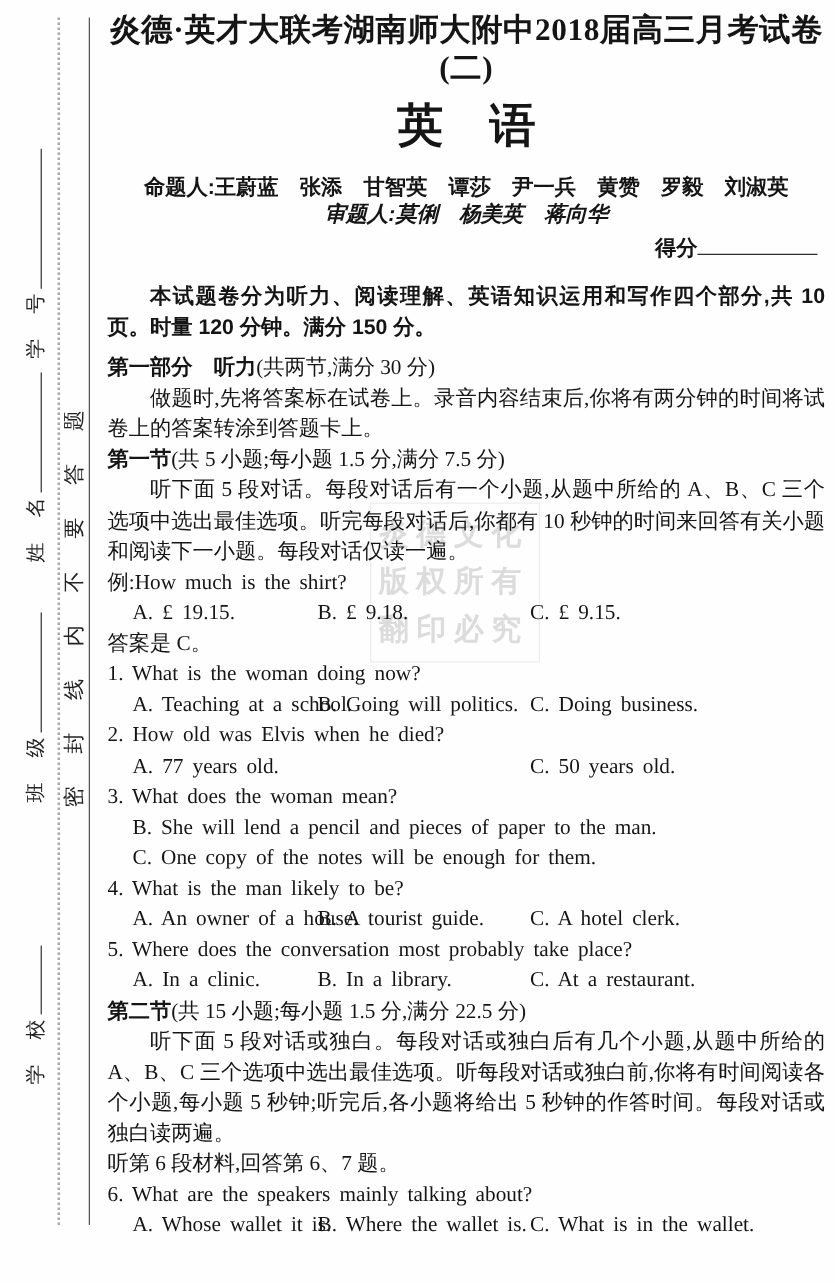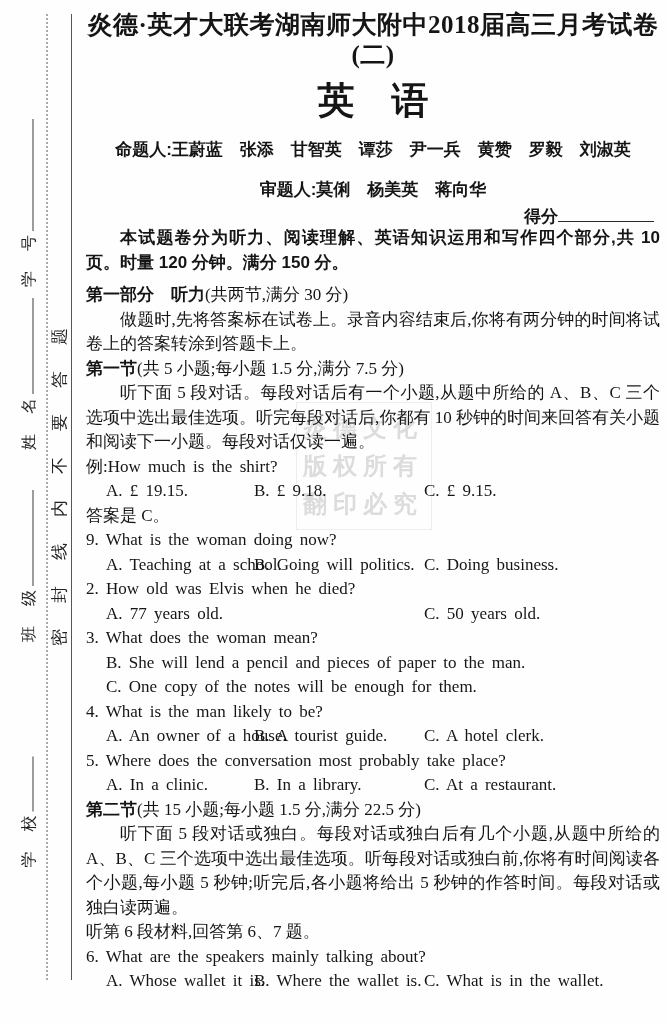--- a/index.html
+++ b/index.html
@@ -42,24 +42,24 @@
   
   .content {
     position:absolute; left:86px; top:0; width:574px; z-index:1;
     font-size:17px; line-height:24.5px;
   }
   .sans { font-family:"Liberation Sans","DejaVu Sans",sans-serif; }
   .doc-title { margin-top:10px; text-align:center; font-size:25px; line-height:30px; font-weight:bold; letter-spacing:0.5px; }
   .subject   { margin-top:13px; text-align:center; font-size:37px; line-height:36px; font-weight:bold; }
   .people    { text-align:center; font-weight:bold; font-size:17px; line-height:20px; }
   .proposers { margin-top:21px; }
-  .reviewers { margin-top:20px; }
+  .reviewers { margin-top:2px;font-style:italic; }
   .score-line  { margin-top:6px; height:20px; line-height:20px; text-align:right; font-weight:bold; padding-right:6px; }
   .score-blank { display:inline-block; width:96px; height:15px; border-bottom:1px solid #2a2a2a; }
-  .intro { font-weight:bold; text-indent:2em; text-align:justify; }
+  .intro { margin-top:17px; font-weight:bold; text-indent:2em; text-align:justify; }
   .part-heading { margin-top:8px; }
   .h-bold { font-weight:bold; }
   .para   { text-indent:2em; text-align:justify; }
   .qline  { word-spacing:3px; }
   .optrow { position:relative; height:24.5px; word-spacing:3px; }
   .optrow .oA { position:absolute; left:20px;  }
   .optrow .oB { position:absolute; left:168px; }
   .optrow .oC { position:absolute; left:338px; }
   .optline { padding-left:20px; word-spacing:3px; }
   .material-note { }
@@ -104,21 +104,21 @@
     <div class="para">听下面 5 段对话。每段对话后有一个小题,从题中所给的 A、B、C 三个选项中选出最佳选项。听完每段对话后,你都有 10 秒钟的时间来回答有关小题和阅读下一小题。每段对话仅读一遍。</div>
 
     <div class="qline">例:How much is the shirt?</div>
     <div class="optrow">
       <span class="oA">A. £ 19.15.</span>
       <span class="oB">B. £ 9.18.</span>
       <span class="oC">C. £ 9.15.</span>
     </div>
     <div>答案是 C。</div>
 
-    <div class="qline">9. What is the woman doing now?</div>
+    <div class="qline">1. What is the woman doing now?</div>
     <div class="optrow">
       <span class="oA">A. Teaching at a school.</span>
       <span class="oB">B. Going will politics.</span>
       <span class="oC">C. Doing business.</span>
     </div>
 
     <div class="qline">2. How old was Elvis when he died?</div>
     <div class="optrow">
       <span class="oA">A. 77 years old.</span>
       <span class="oC">C. 50 years old.</span>

